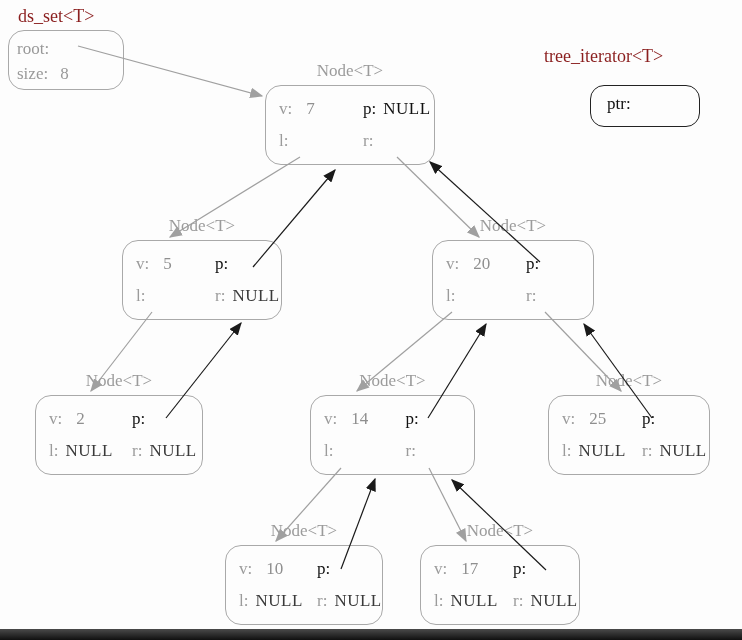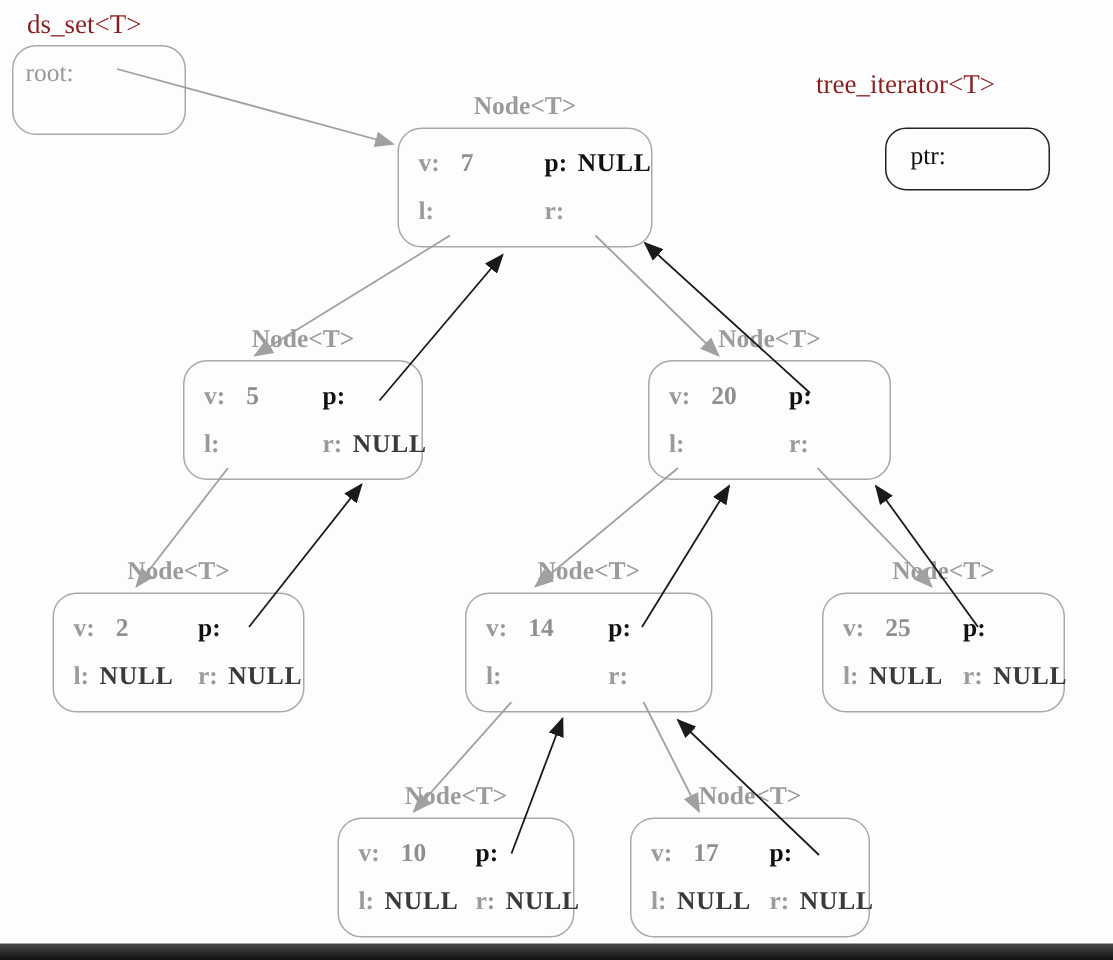--- a/index.html
+++ b/index.html
@@ -22,21 +22,21 @@
   .dsset-line { font-size:17px; color:#999; line-height:25px; }
   .dsset-line .val { margin-left:12px; }
 
   .iter-box {
     position:absolute; left:590px; top:74px; width:110px; height:42px;
     border:1px solid #222; border-radius:14px;
     padding:8px 0 0 16px; z-index:1;margin-top:11px;
   }
   .iter-box .ptr { font-size:17px; color:#111; }
 
-  .node-wrap { position:absolute; z-index:1;font-weight:bold; }
+  .node-wrap { position:absolute; z-index:1; }
   .node-title { text-align:center; color:#9b9b9b; font-size:17px; height:22px; margin-bottom:2px; }
   .node-box {
     border:1px solid #a9a9a9; border-radius:16px; height:80px;
     display:flex; flex-direction:column; justify-content:space-evenly;
   }
   .row { display:flex; }
   .half { width:50%; display:flex; align-items:baseline; padding-left:13px; }
   .lbl { color:#9b9b9b; font-size:17px; }
   .p-lbl { color:#111; }
   .num { color:#8f8f8f; font-size:17px; padding-left:14px; }
@@ -52,20 +52,23 @@
 </style>
 </head>
 <body>
 
 <div class="canvas">
 
   <div class="maroon-title" style="left:18px;top:6px">ds_set&lt;T&gt;</div>
   <div class="dsset-box">
     <div class="dsset-line">
       <span>root:</span>
+    </div>
+    <div class="dsset-line">
+      <span>size:</span><span class="val">8</span>
     </div>
   </div>
 
   <div class="maroon-title" style="left:544px;top:46px">tree_iterator&lt;T&gt;</div>
   <div class="iter-box">
     <span class="ptr">ptr:</span>
   </div>
 
   <div class="node-wrap" style="left:265px;top:61px;width:170px">
     <div class="node-title">Node&lt;T&gt;</div>

